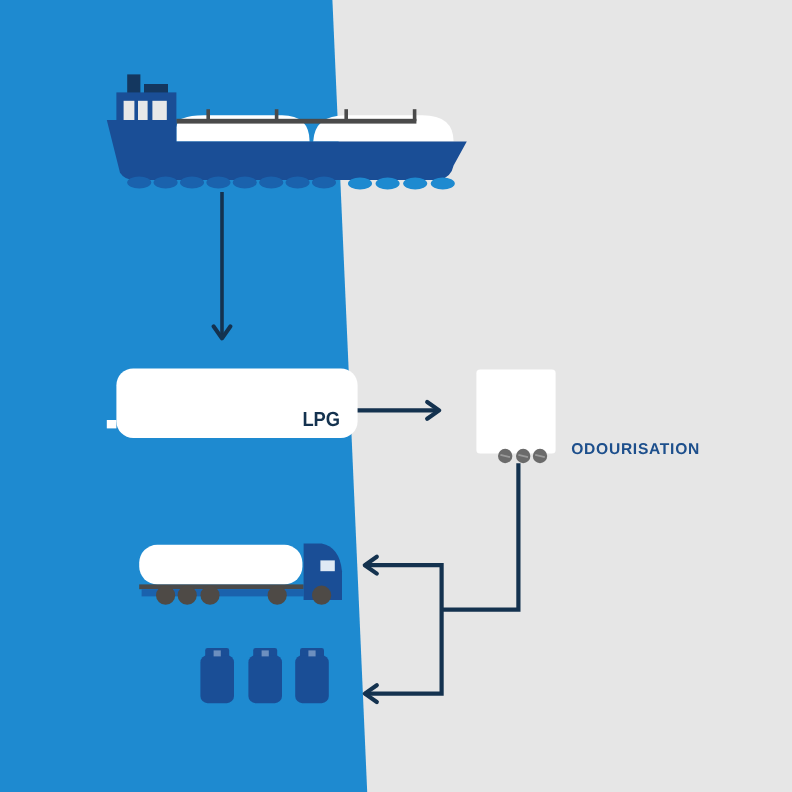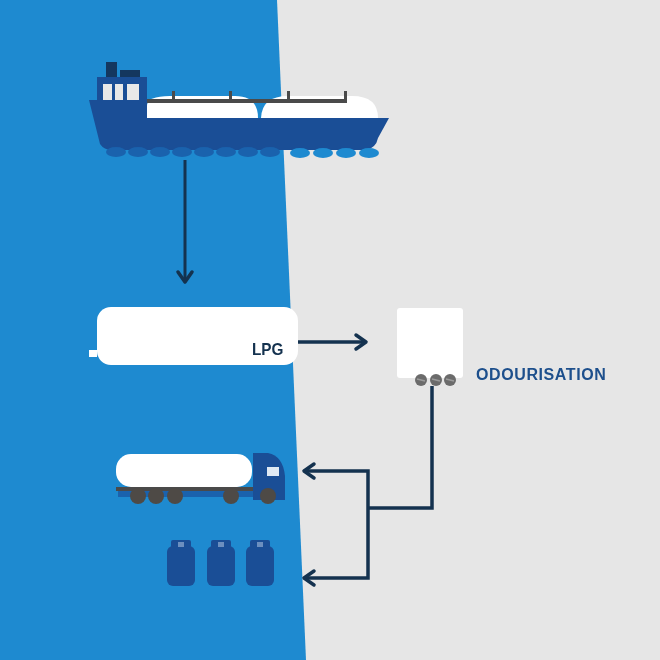--- a/index.html
+++ b/index.html
@@ -1,19 +1,19 @@
 <!DOCTYPE html>
 <html><head>
   <meta charset="utf-8">
   <style>
     html, body { margin: 0; padding: 0; }
     body { width: 660px; height: 660px; overflow: hidden; background: #e6e6e6; position: relative; font-family: "Liberation Sans", sans-serif; }
     #stage { position: absolute; left: 0; top: 0; width: 660px; height: 660px; }
     .label-lpg { position: absolute; left: 252px; top: 340px; font-family: "Liberation Sans", sans-serif; font-weight: bold; font-size: 17px; color: #14324f; letter-spacing: 0px; transform: scaleX(0.9); transform-origin: left; }
-    .label-odour { position: absolute; left: 476px; top: 366px; font-family: "Liberation Sans", sans-serif; font-weight: bold; font-size: 16px; color: #1d4f8c; letter-spacing: 0.6px; }
+    .label-odour { position: absolute; left: 476px; top: 366px; font-family: "Liberation Sans", sans-serif; font-weight: bold; font-size: 13px; color: #1d4f8c; letter-spacing: 0.6px; }
   </style>
 </head>
 <body>
 
 <svg id="stage" viewBox="0 0 660 660" xmlns="http://www.w3.org/2000/svg">
 
   <rect x="0" y="0" width="660" height="660" fill="#e6e6e6"></rect>
   <polygon points="0,0 277,0 306,660 0,660" fill="#1e8ad0"></polygon>
 
   <g>

